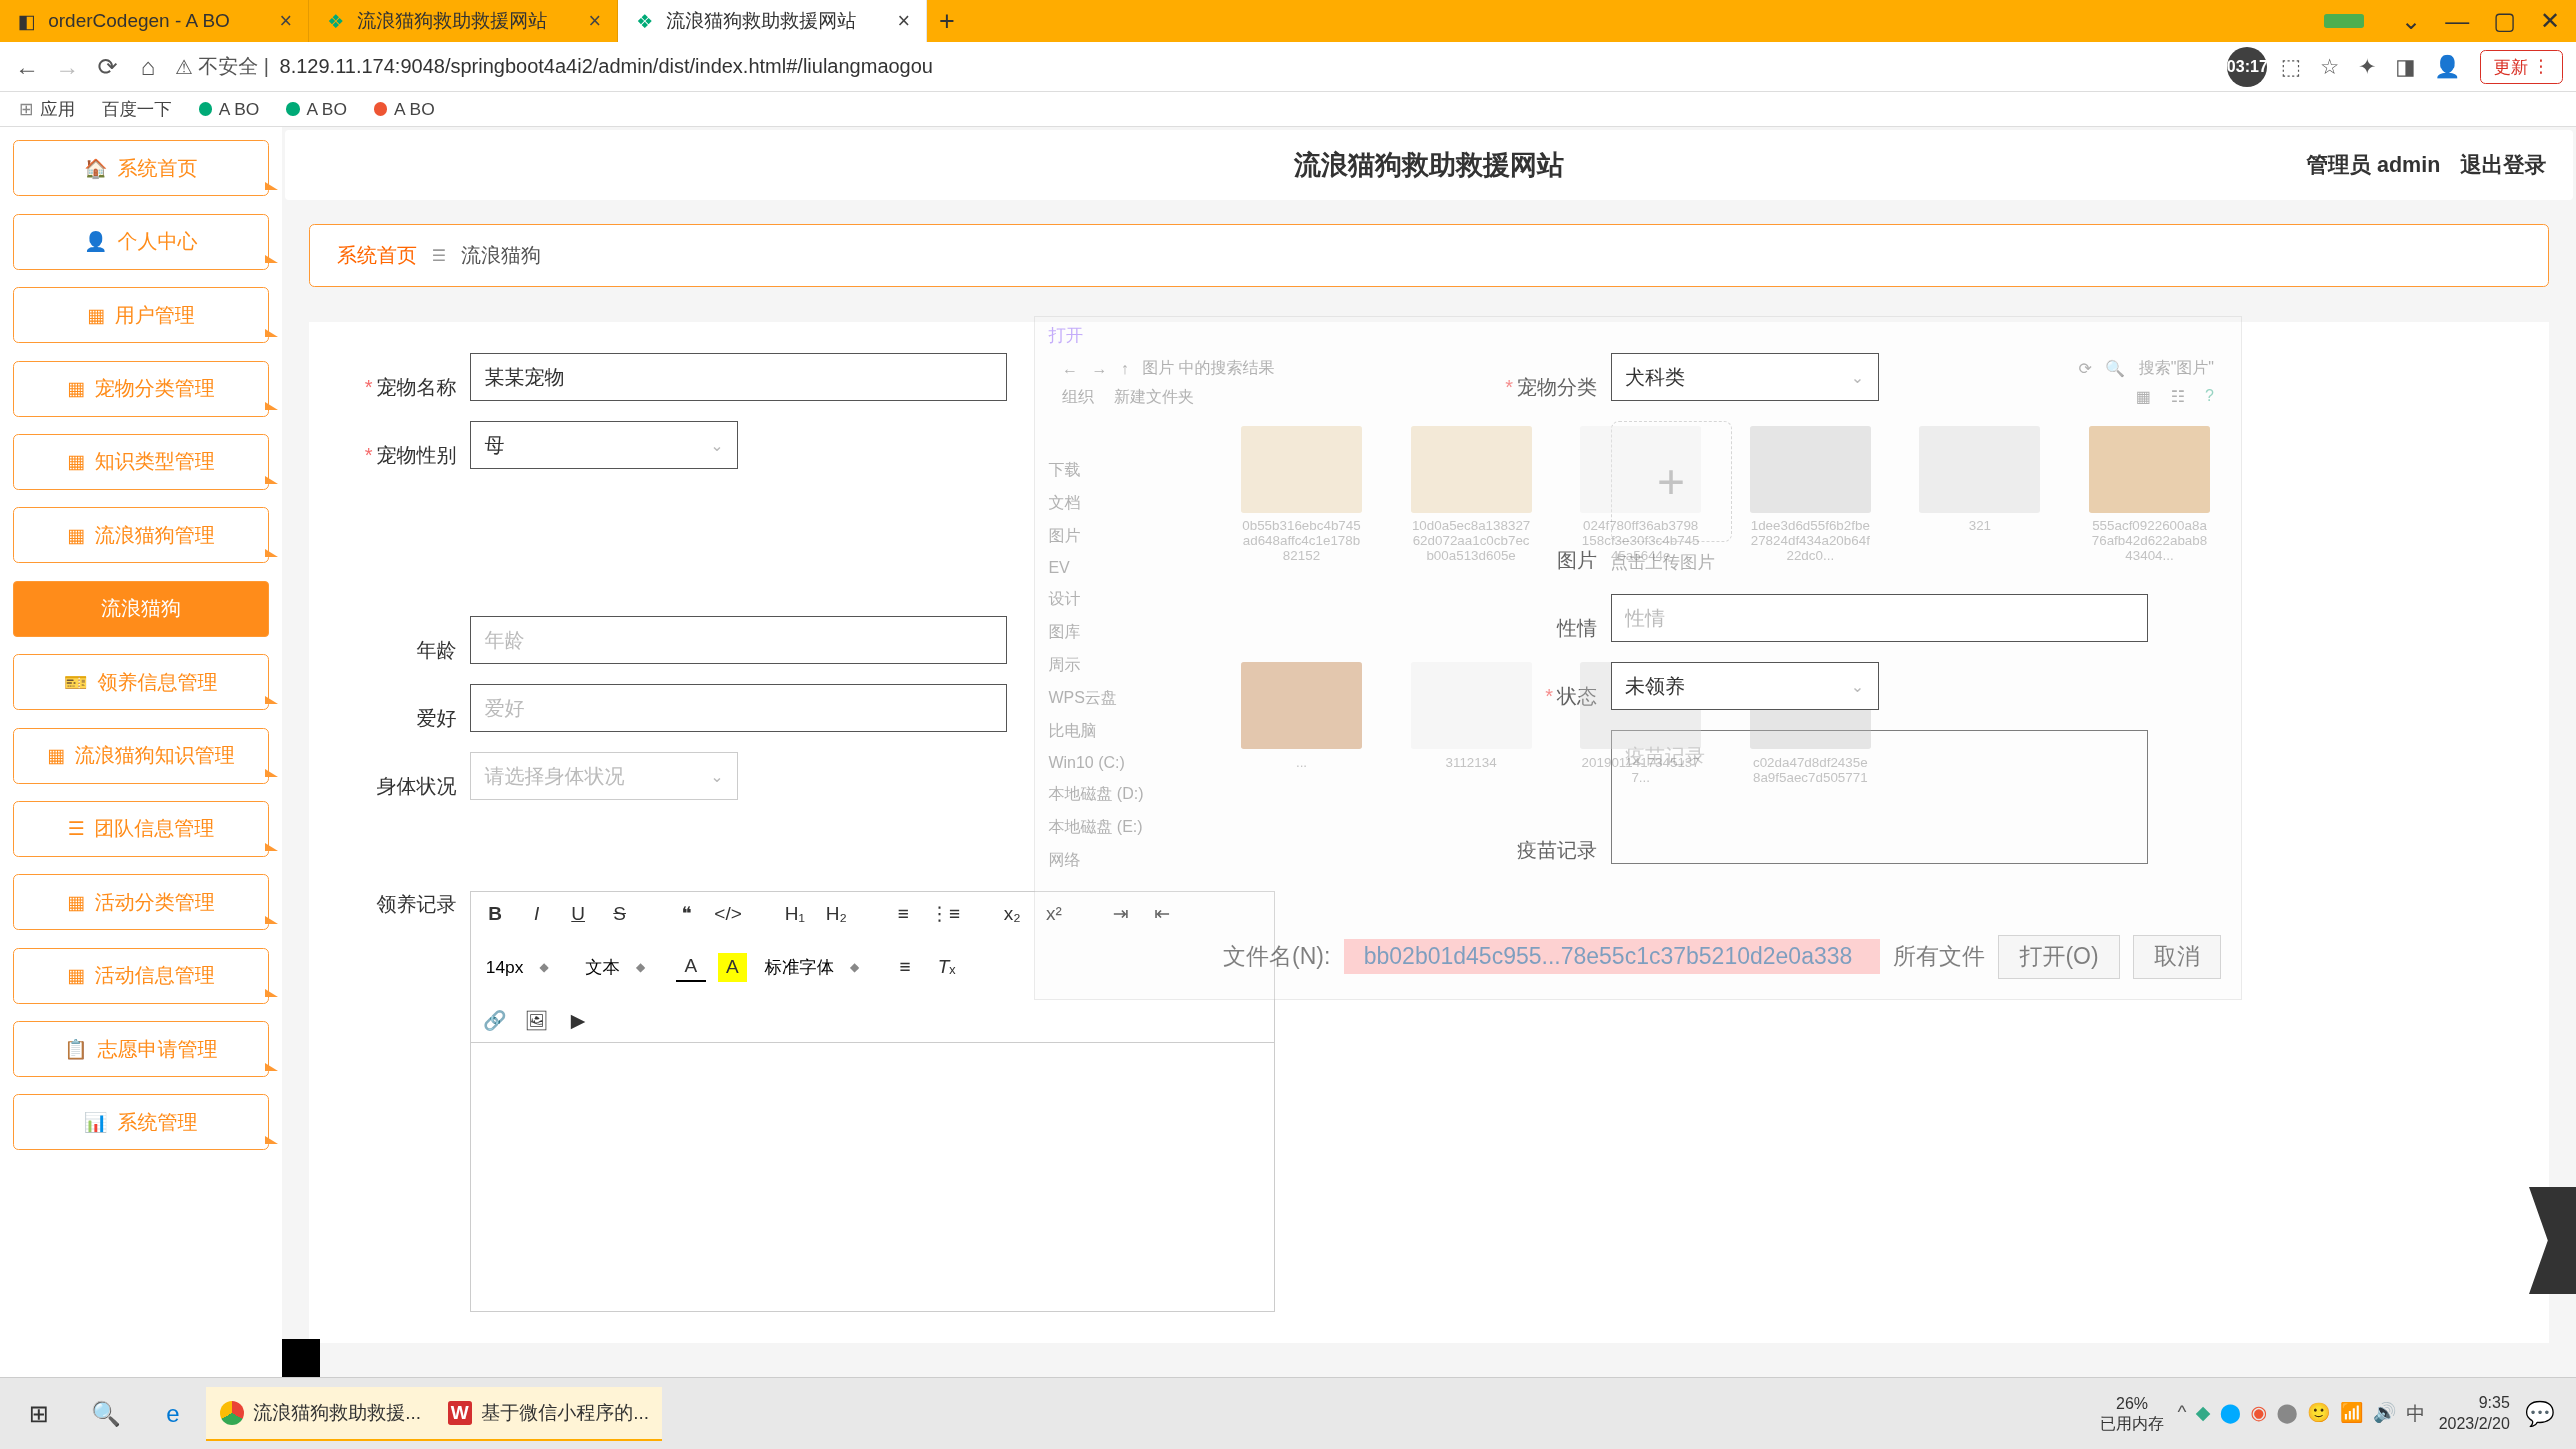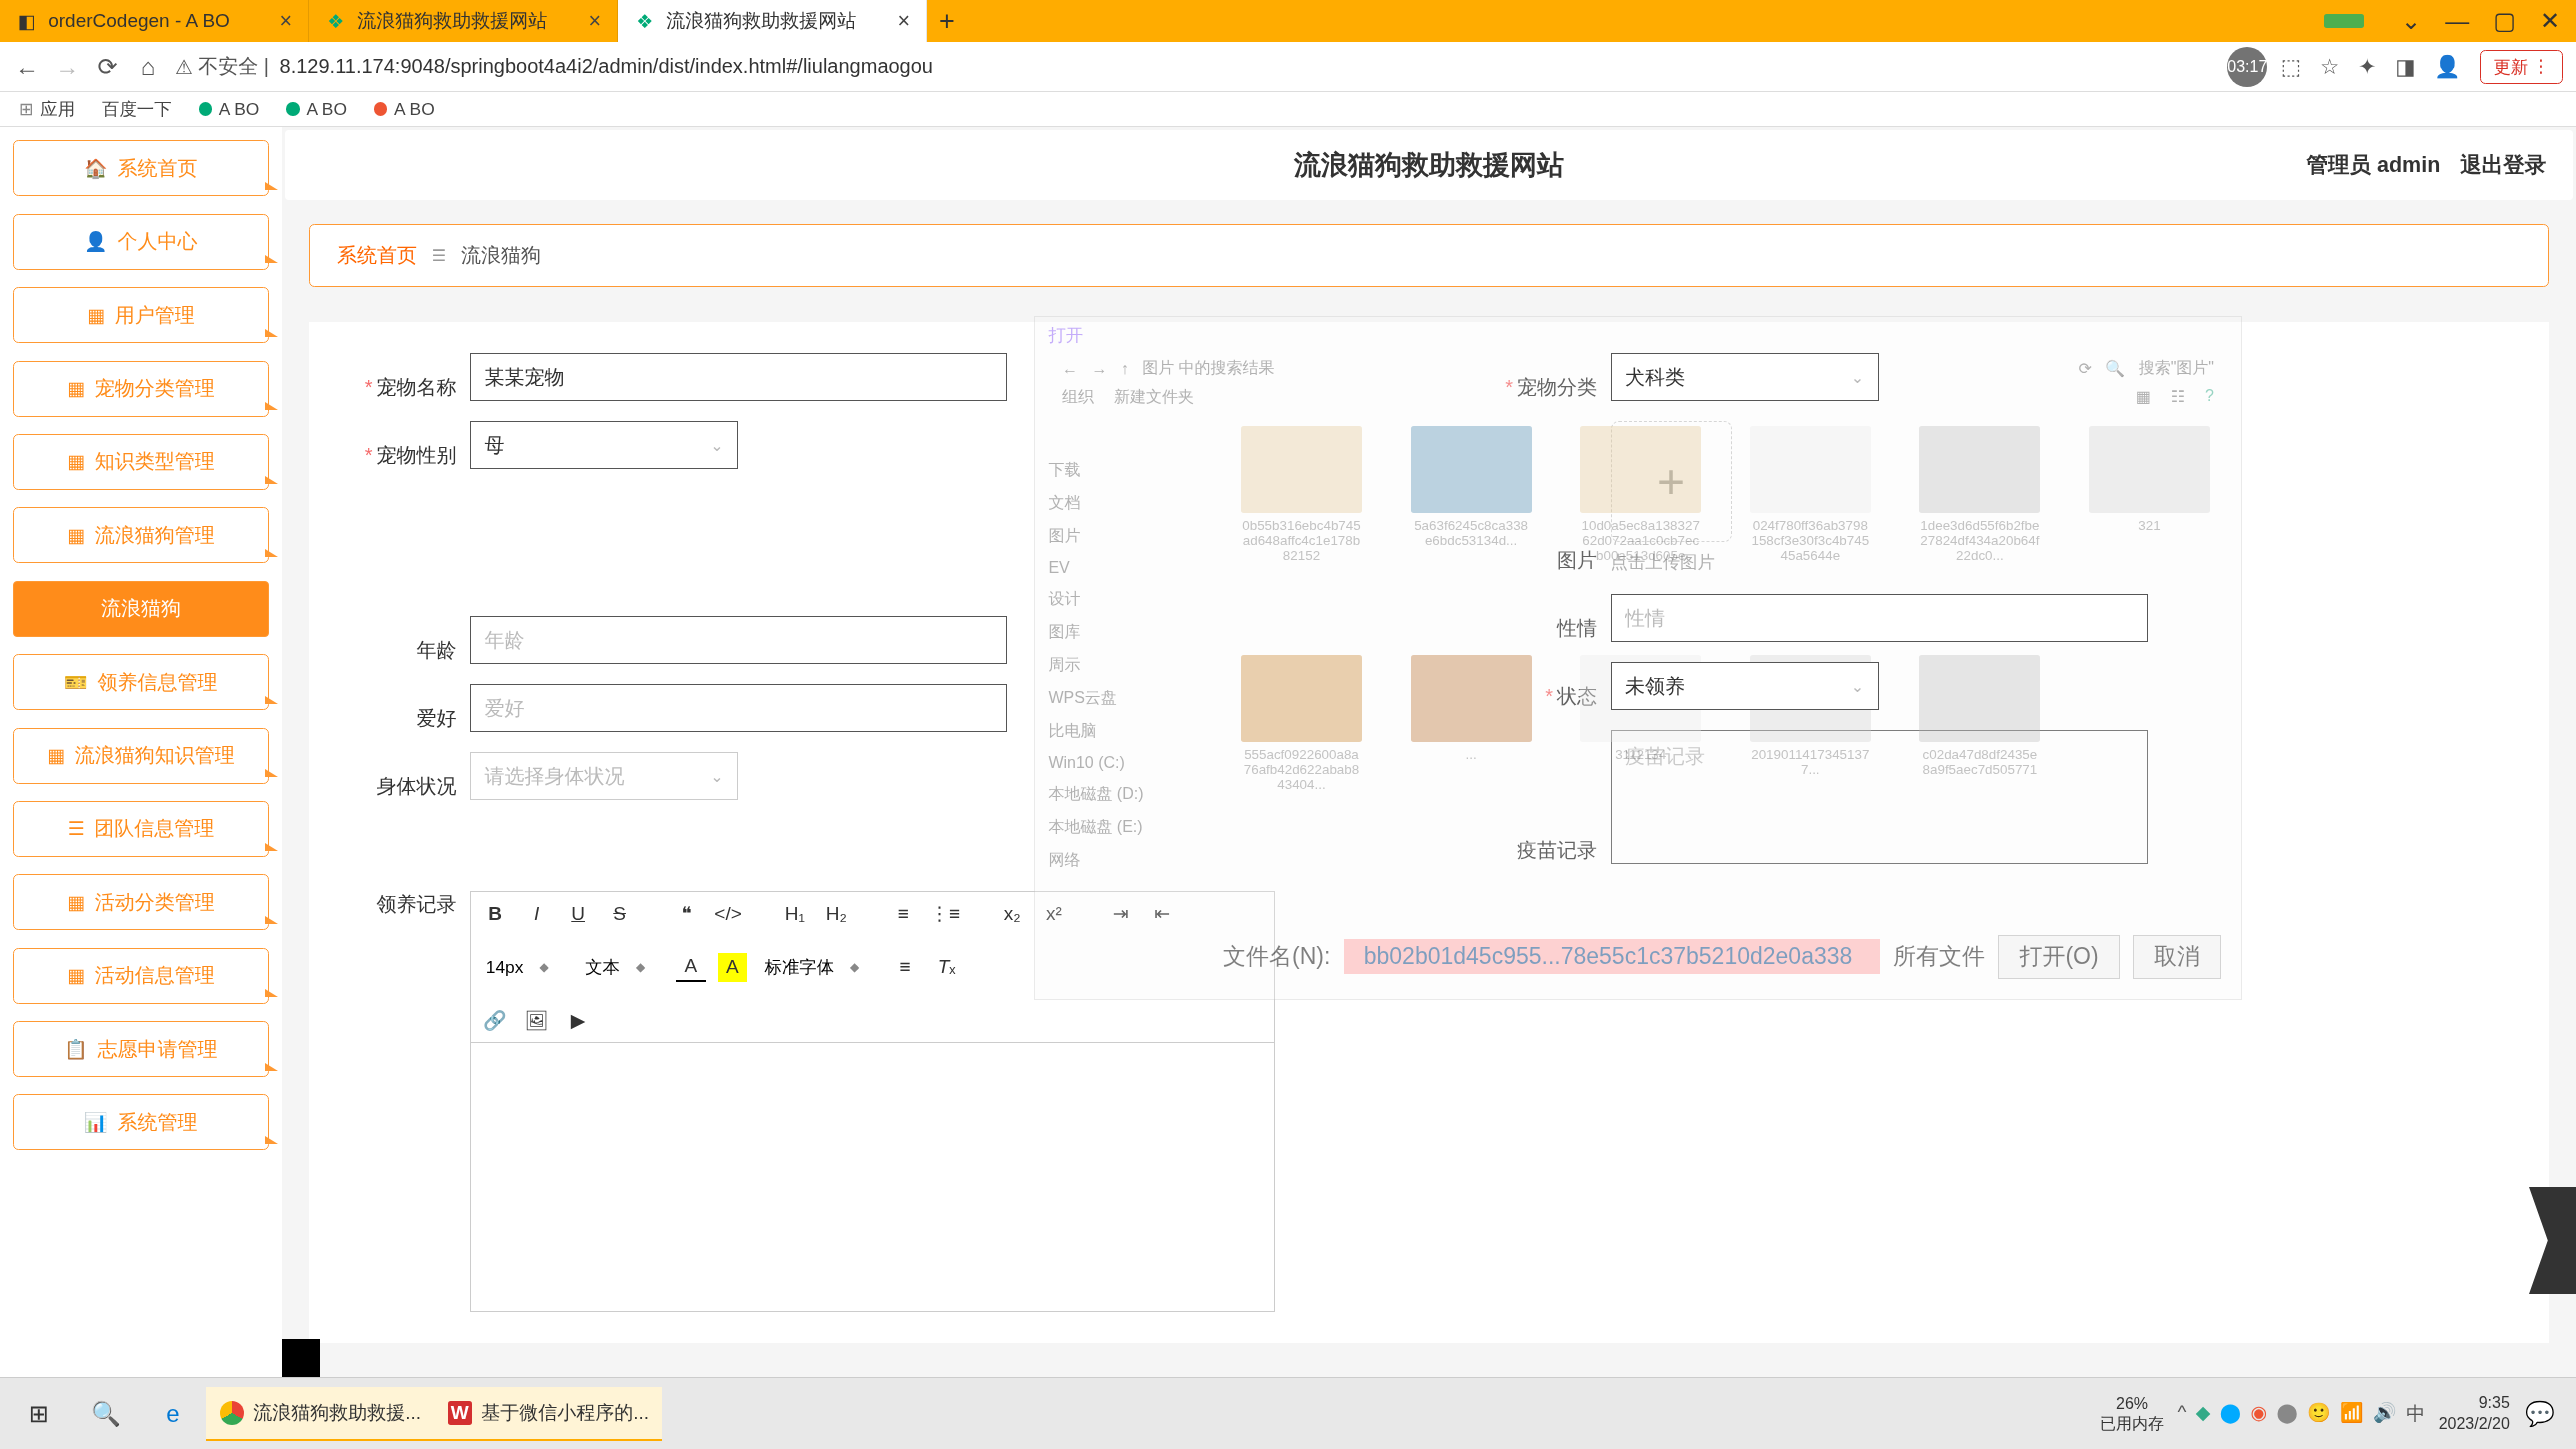--- a/index.html
+++ b/index.html
@@ -13,21 +13,21 @@
 .tab .close { margin-left: auto; font-size: 21.5px; color: #444; }
 .newtab { width: 40px; display: flex; align-items: center; justify-content: center; font-size: 27px; color: #333; }
 .win-controls { margin-left: auto; display: flex; align-items: center; gap: 24px; padding-right: 16px; color: #333; font-size: 24px; }
 .progress-chip { width: 40px; height: 13.4px; background: #4caf50; border-radius: 2.7px; margin-right: 13.4px; }
 
 .toolbar { height: 50px; background: #fff; display: flex; align-items: center; padding: 0 13.4px; gap: 13.4px; border-bottom: 0.7px solid #ddd; }
 .nav-btn { width: 27px; height: 27px; display: flex; align-items: center; justify-content: center; color: #555; font-size: 24px; }
 .nav-btn.disabled { color: #bbb; }
 .addr { flex: 1; display: flex; align-items: center; gap: 10.7px; font-size: 20px; color: #333; }
 .insecure { color: #555; display: flex; align-items: center; gap: 5.4px; }
-.time-chip { width: 40px; height: 40px; border-radius: 50%; background: #737373; color: #fff; display: flex; align-items: center; justify-content: center; font-size: 16px; font-weight: normal; }
+.time-chip { width: 40px; height: 40px; border-radius: 50%; background: #404040; color: #fff; display: flex; align-items: center; justify-content: center; font-size: 16px; font-weight: bold; }
 .toolbar-right { display: flex; align-items: center; gap: 19px; }
 .toolbar-icon { font-size: 21.5px; color: #555; }
 .update-btn { border: 1.3px solid #d93025; color: #d93025; padding: 4px 12px; border-radius: 5.4px; font-size: 17.4px; display: flex; align-items: center; gap: 4px; }
 
 .bookmarks { height: 35px; background: #fff; display: flex; align-items: center; padding: 0 19px; gap: 27px; font-size: 17.4px; color: #444; border-bottom: 0.7px solid #ddd; }
 .bm-item { display: flex; align-items: center; gap: 6.7px; }
 .bm-dot { width: 13.4px; height: 13.4px; border-radius: 50%; }
 
 
 .app { display: flex; height: 1250px; }
@@ -298,24 +298,20 @@
               <span>比电脑</span>
               <span>Win10 (C:)</span>
               <span>本地磁盘 (D:)</span>
               <span>本地磁盘 (E:)</span>
               <span>网络</span>
             </div>
             <div class="dialog-grid">
               <div class="thumb">
                   <div class="thumb-img" style="background:#e8d5b0"></div>
                   <div class="thumb-label">0b55b316ebc4b745ad648affc4c1e178b82152</div>
-                </div>
-              <div class="thumb">
-                  <div class="thumb-img" style="background:#7aa6c2"></div>
-                  <div class="thumb-label">5a63f6245c8ca338e6bdc53134d...</div>
                 </div>
               <div class="thumb">
                   <div class="thumb-img" style="background:#e8d5b0"></div>
                   <div class="thumb-label">10d0a5ec8a13832762d072aa1c0cb7ecb00a513d605e</div>
                 </div>
               <div class="thumb">
                   <div class="thumb-img" style="background:#eee"></div>
                   <div class="thumb-label">024f780ff36ab3798158cf3e30f3c4b74545a5644e</div>
                 </div>
               <div class="thumb">

